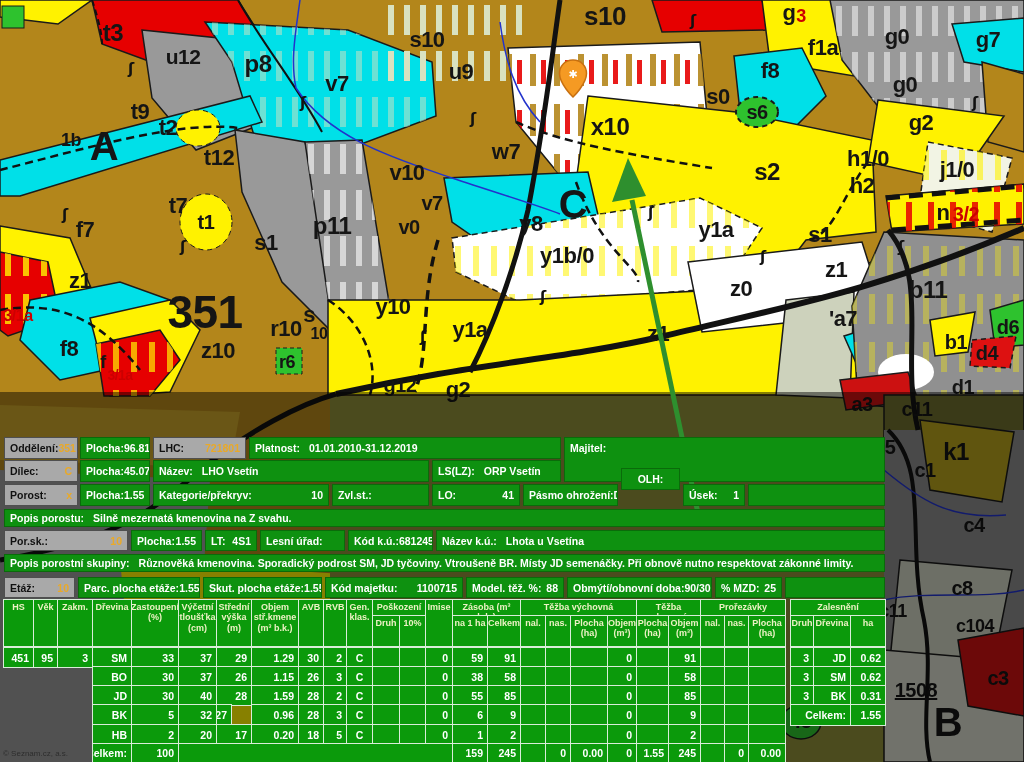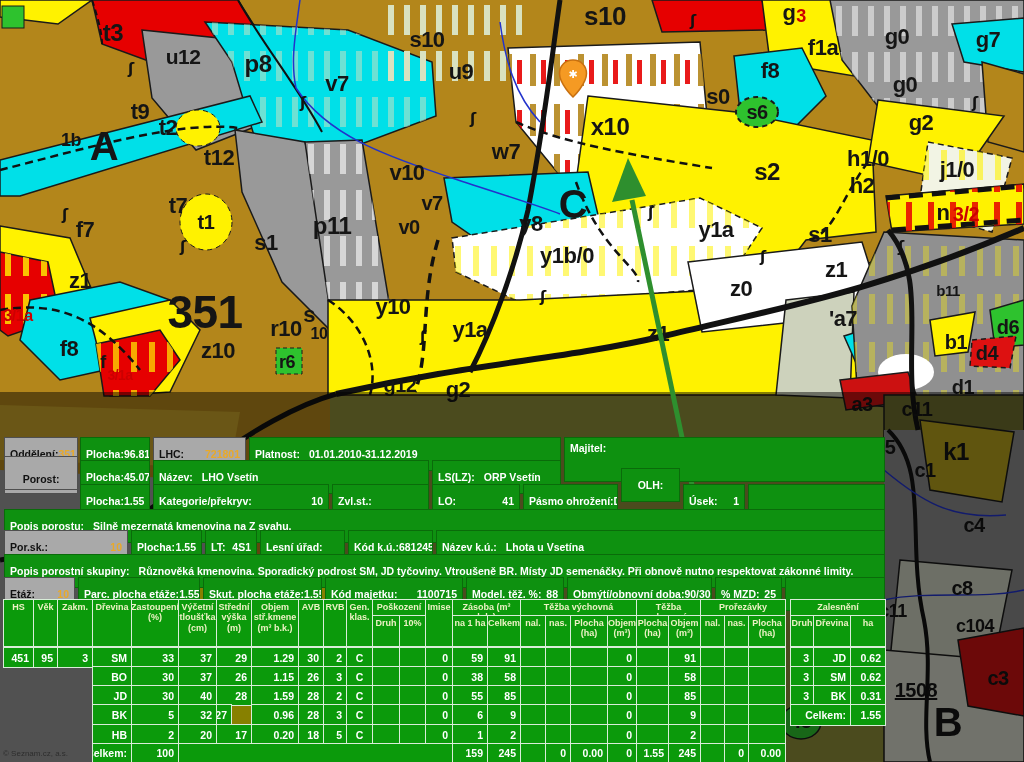--- a/index.html
+++ b/index.html
@@ -11,21 +11,21 @@
   .map-label{position:absolute;transform:translate(-50%,-50%);font-weight:700;
     color:#151515;white-space:nowrap;line-height:1;letter-spacing:-0.5px;}
   .attribution{position:absolute;left:3px;bottom:4px;font-size:8px;color:#555;}
   #dark-overlay{position:absolute;left:0;top:392px;width:1024px;height:370px;
     background:rgba(0,0,0,0.47);}
   #arrow-svg{position:absolute;left:0;top:0;}
   #panel{position:absolute;inset:0;font-weight:700;}
   #tooltip-bar{position:absolute;left:0;top:397px;height:16px;line-height:16px;
     background:#0e0e0e;color:#fff;font-size:11px;padding:0 7px;white-space:nowrap;}
   .cell{position:absolute;display:flex;align-items:center;box-sizing:border-box;
-    padding:16px 5px;font-size:10.5px;color:#fff;background:#0E9110;border:1px solid #0A6B0A;
+    padding:8px 5px;font-size:10.5px;color:#fff;background:#0E9110;border:1px solid #0A6B0A;
     white-space:nowrap;overflow:hidden;}
   .cell .k{flex-shrink:0;}
   .cell .v{margin-left:auto;}
   .cell .v.inline{margin-left:9px;margin-right:auto;}
   .cell.gray{background:#A9A9A9;border-color:#4F4F4F;color:#101010;}
   .cell.gray .v{color:#E9A928;}
   .tc{position:absolute;background:#0B9A0B;border:1px solid #D9EDD9;box-sizing:border-box;
     color:#fff;font-weight:700;font-size:10.5px;display:flex;align-items:center;
     justify-content:flex-end;padding:0 4px;overflow:hidden;white-space:nowrap;}
   .tc.h{color:#ECF2C4;font-size:9px;font-weight:700;justify-content:center;
@@ -200,21 +200,21 @@
         <span class="map-label" style="left: 943px; top: 213px; font-size: 22px;">n</span>
         <span class="map-label" style="left: 966px; top: 214px; font-size: 20px; color: rgb(204, 0, 0);">3/2</span>
         <span class="map-label" style="left: 573px; top: 204px; font-size: 40px;">C</span>
         <span class="map-label" style="left: 531px; top: 224px; font-size: 22px;">y8</span>
         <span class="map-label" style="left: 567px; top: 256px; font-size: 22px;">y1b/0</span>
         <span class="map-label" style="left: 716px; top: 230px; font-size: 22px;">y1a</span>
         <span class="map-label" style="left: 820px; top: 235px; font-size: 22px;">s1</span>
         <span class="map-label" style="left: 836px; top: 270px; font-size: 22px;">z1</span>
         <span class="map-label" style="left: 741px; top: 289px; font-size: 22px;">z0</span>
         <span class="map-label" style="left: 843px; top: 319px; font-size: 22px;">'a7</span>
-        <span class="map-label" style="left: 948px; top: 290px; font-size: 15px;">b11</span>
+        <span class="map-label" style="left: 928px; top: 290px; font-size: 24px;">b11</span>
         <span class="map-label" style="left: 658px; top: 334px; font-size: 22px;">z1</span>
         <span class="map-label" style="left: 470px; top: 330px; font-size: 22px;">y1a</span>
         <span class="map-label" style="left: 393px; top: 307px; font-size: 22px;">y10</span>
         <span class="map-label" style="left: 140px; top: 112px; font-size: 22px;">t9</span>
         <span class="map-label" style="left: 168px; top: 128px; font-size: 22px;">t2</span>
         <span class="map-label" style="left: 71px; top: 140px; font-size: 18px;">1b</span>
         <span class="map-label" style="left: 104px; top: 146px; font-size: 40px;">A</span>
         <span class="map-label" style="left: 219px; top: 158px; font-size: 22px;">t12</span>
         <span class="map-label" style="left: 407px; top: 173px; font-size: 22px;">v10</span>
         <span class="map-label" style="left: 178px; top: 206px; font-size: 22px;">t7</span>
@@ -295,21 +295,21 @@
           <span class="v">45.07</span>
         </div>
         <div class="cell" style="left: 153px; top: 460px; width: 276px; height: 22px;">
           <span class="k">Název:</span>
           <span class="v inline">LHO Vsetín</span>
         </div>
         <div class="cell" style="left: 432px; top: 460px; width: 129px; height: 22px;">
           <span class="k">LS(LZ):</span>
           <span class="v inline">ORP Vsetín</span>
         </div>
-        <div class="cell gray" style="left: 4px; top: 456px; width: 74px; height: 22px; flex-direction: column;">
+        <div class="cell gray" style="left: 4px; top: 484px; width: 74px; height: 22px;">
           <span class="k">Porost:</span>
           <span class="v">x</span>
         </div>
         <div class="cell" style="left: 80px; top: 484px; width: 70px; height: 22px;">
           <span class="k">Plocha:</span>
           <span class="v">1.55</span>
         </div>
         <div class="cell" style="left: 153px; top: 484px; width: 176px; height: 22px;">
           <span class="k">Kategorie/překryv:</span>
           <span class="v">10</span>

